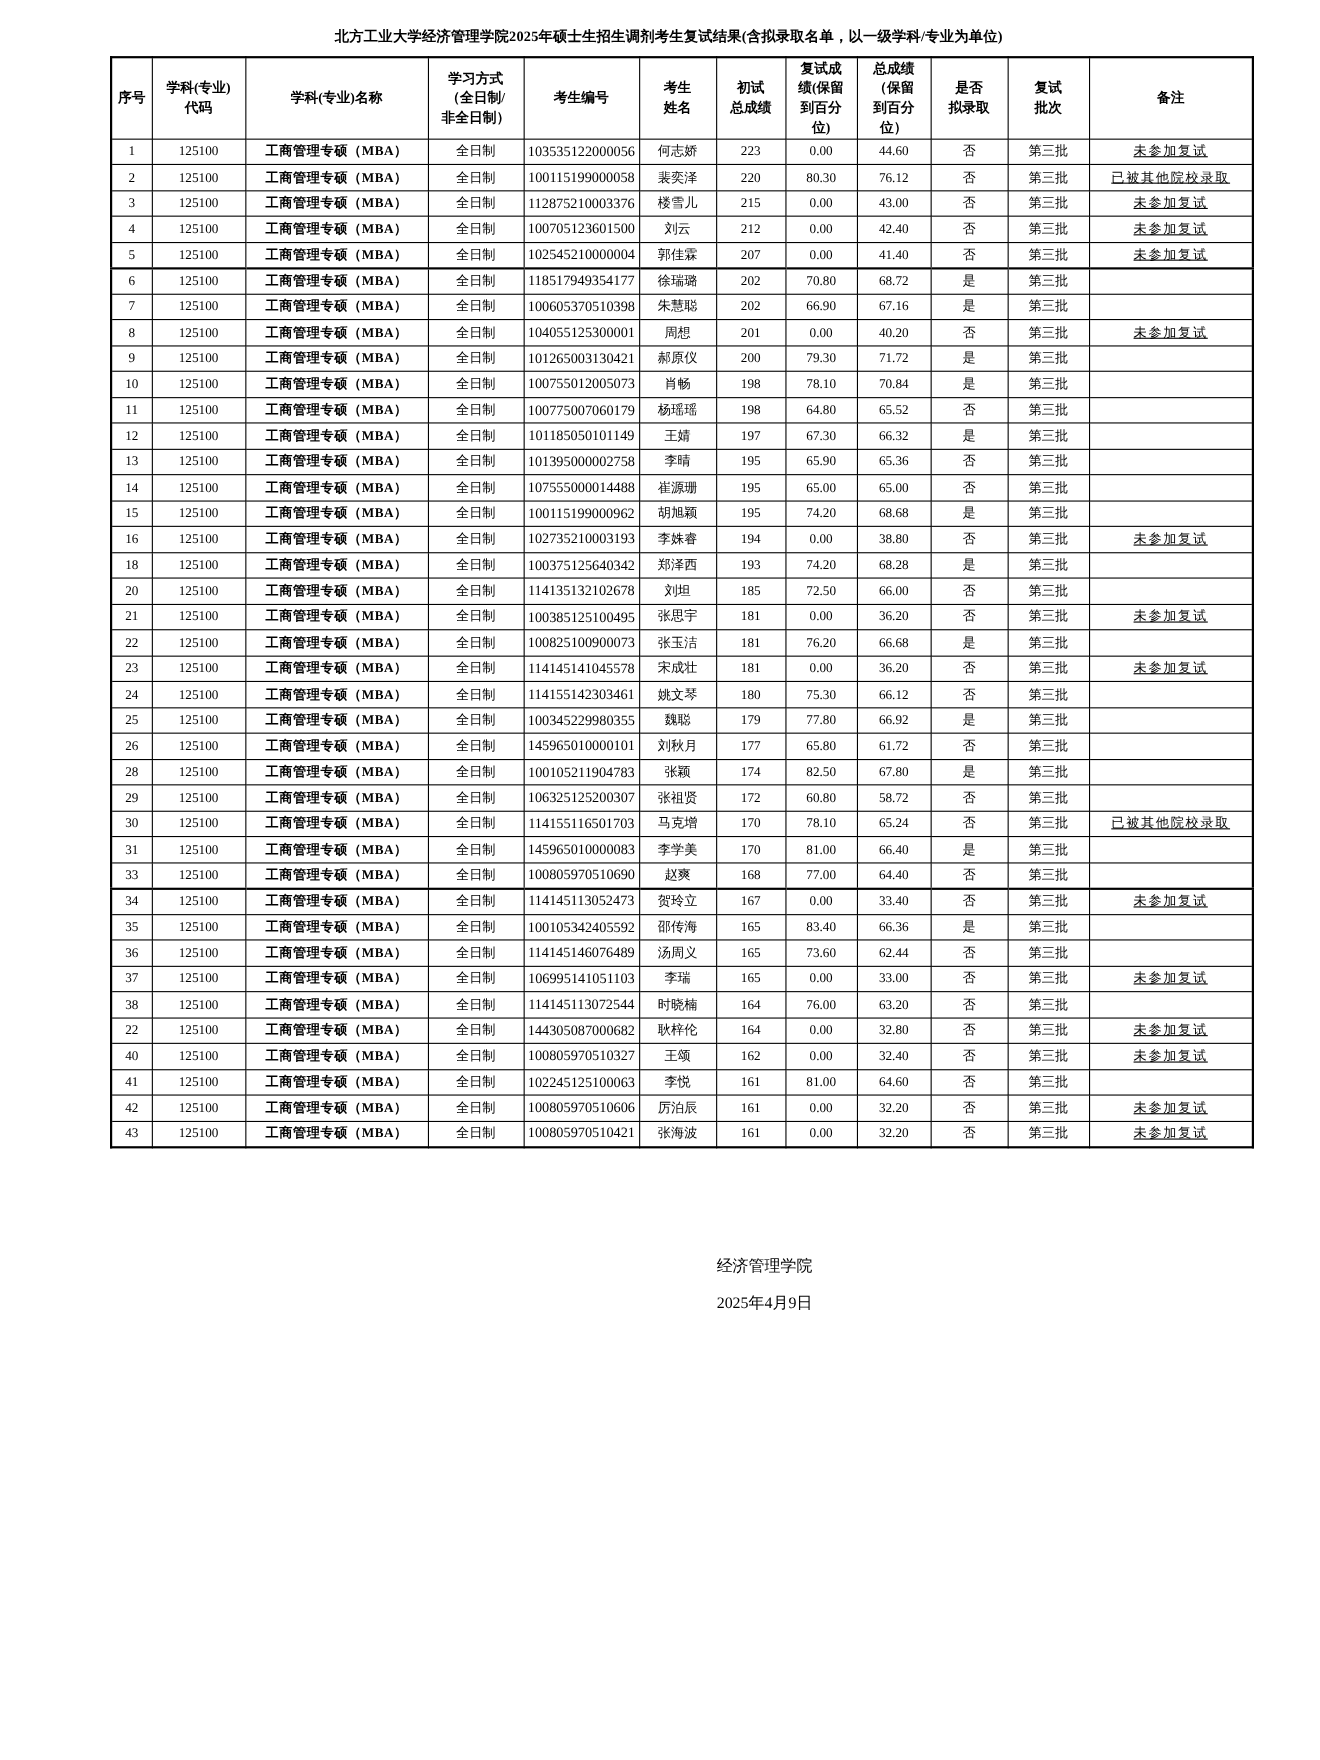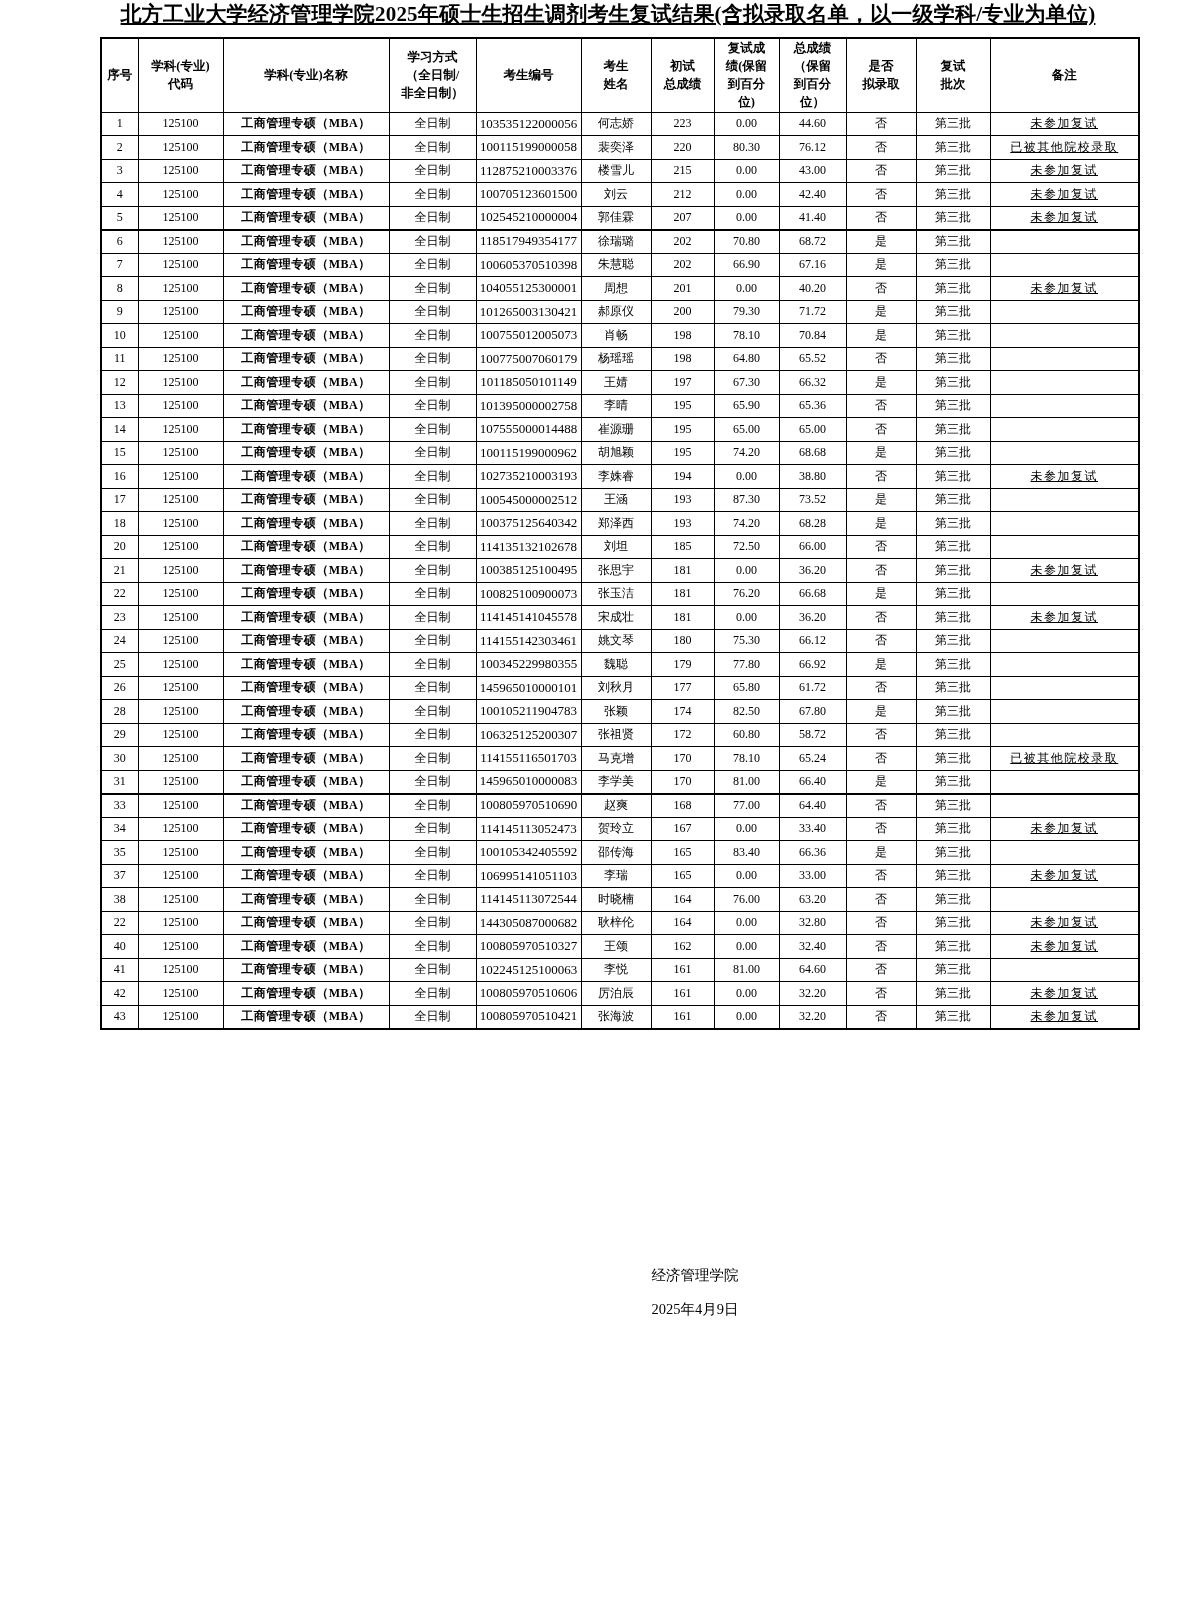--- a/index.html
+++ b/index.html
@@ -11,28 +11,28 @@
   }
   .page {
     position: relative;
     width: 1200px;
     height: 1600px;
     background: #ffffff;
     overflow: hidden;
   }
   .doc-title {
     margin: 0;
+    padding-top: 24px;
     padding-bottom: 9px;
     width: 1040px;
     margin-left: 88px;
     text-align: center;
-    font-size: 21px;
+    font-size: 13px;
     font-weight: bold;
     letter-spacing: 0.2px;
-    text-decoration: underline;
   }
   table.results {
     margin-left: 100px;
     width: 1038px;
     border-collapse: collapse;
     table-layout: fixed;
     border: 2px solid #000;
   }
   table.results th, table.results td {
     border: 1px solid #000;
@@ -70,21 +70,21 @@
   col.c6 { width: 70px; }
   col.c7 { width: 63px; }
   col.c8 { width: 65px; }
   col.c9 { width: 67px; }
   col.c10 { width: 70px; }
   col.c11 { width: 74px; }
   col.c12 { width: 149px; }
   .footer {
     position: absolute;
     left: 545px;
-    top: 1258px;
+    top: 1134px;
     width: 300px;
     text-align: center;
     font-size: 14.5px;
   }
   .footer .line { line-height: 34px; }
 </style>
 </head>
 <body>
 
 <div class="page">
@@ -354,34 +354,20 @@
           <td>102735210003193</td>
           <td>李姝睿</td>
           <td>194</td>
           <td>0.00</td>
           <td>38.80</td>
           <td>否</td>
           <td>第三批</td>
           <td>未参加复试</td>
         </tr>
         <tr>
-          <td>17</td>
-          <td>125100</td>
-          <td>工商管理专硕（MBA）</td>
-          <td>全日制</td>
-          <td>100545000002512</td>
-          <td>王涵</td>
-          <td>193</td>
-          <td>87.30</td>
-          <td>73.52</td>
-          <td>是</td>
-          <td>第三批</td>
-          <td></td>
-        </tr>
-        <tr>
           <td>18</td>
           <td>125100</td>
           <td>工商管理专硕（MBA）</td>
           <td>全日制</td>
           <td>100375125640342</td>
           <td>郑泽西</td>
           <td>193</td>
           <td>74.20</td>
           <td>68.28</td>
           <td>是</td>
@@ -574,20 +560,34 @@
           <td>35</td>
           <td>125100</td>
           <td>工商管理专硕（MBA）</td>
           <td>全日制</td>
           <td>100105342405592</td>
           <td>邵传海</td>
           <td>165</td>
           <td>83.40</td>
           <td>66.36</td>
           <td>是</td>
+          <td>第三批</td>
+          <td></td>
+        </tr>
+        <tr>
+          <td>36</td>
+          <td>125100</td>
+          <td>工商管理专硕（MBA）</td>
+          <td>全日制</td>
+          <td>114145146076489</td>
+          <td>汤周义</td>
+          <td>165</td>
+          <td>73.60</td>
+          <td>62.44</td>
+          <td>否</td>
           <td>第三批</td>
           <td></td>
         </tr>
         <tr>
           <td>37</td>
           <td>125100</td>
           <td>工商管理专硕（MBA）</td>
           <td>全日制</td>
           <td>106995141051103</td>
           <td>李瑞</td>

